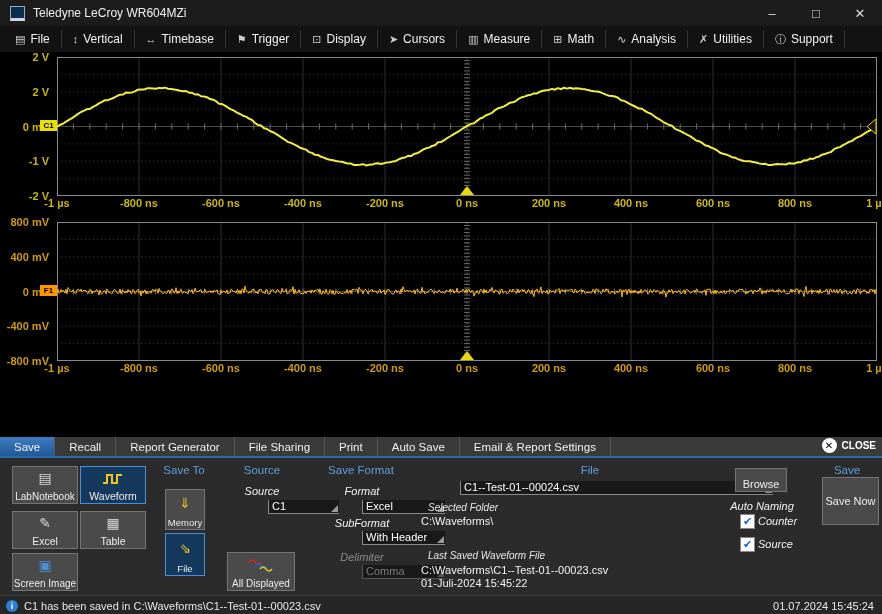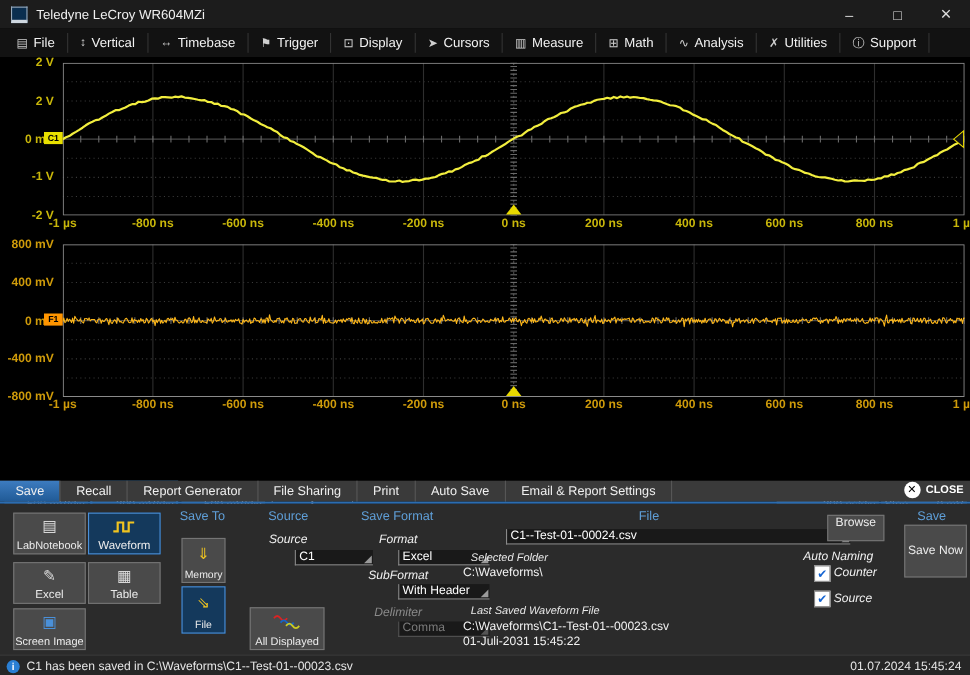--- a/index.html
+++ b/index.html
@@ -562,23 +562,23 @@
     <div class="dropdown" style="left:322px;top:73px;width:76px">With Header</div>
     <span class="ital dim" style="left:362px;top:93px">Delimiter</span>
     <div class="dropdown disabled" style="left:322px;top:107px;width:76px">Comma</div>
 
     <span class="sec-head" style="left:590px;top:6px">File</span>
     <div class="dropdown" style="left:420px;top:23px;width:306px">C1--Test-01--00024.csv</div>
     <span class="small-ital" style="left:428px;top:44px">Selected Folder</span>
     <span class="plain" style="left:421px;top:57px">C:\Waveforms\</span>
     <span class="small-ital" style="left:428px;top:92px">Last Saved Waveform File</span>
     <span class="plain" style="left:421px;top:106px">C:\Waveforms\C1--Test-01--00023.csv</span>
-    <span class="plain" style="left:421px;top:119px">01-Juli-2031 15:45:22</span>
-
-    <div class="pbtn" style="left:752px;top:10px;width:50px;height:22px;justify-content:flex-start;font-size:11px">
+    <span class="plain" style="left:421px;top:119px">01-Juli-2024 15:45:22</span>
+
+    <div class="pbtn" style="left:735px;top:10px;width:50px;height:22px;justify-content:flex-end;font-size:11px">
       <span>Browse</span>
     </div>
     <span class="ital" style="left:762px;top:42px">Auto Naming</span>
     <div class="chk" style="left:740px;top:56px">✔</div>
     <span class="chk-label" style="left:758px;top:57px">Counter</span>
     <div class="chk" style="left:740px;top:79px">✔</div>
     <span class="chk-label" style="left:758px;top:80px">Source</span>
 
     <span class="sec-head" style="left:847px;top:6px">Save</span>
     <div class="pbtn" style="left:822px;top:19px;width:55px;height:46px;justify-content:center;font-size:11px">

